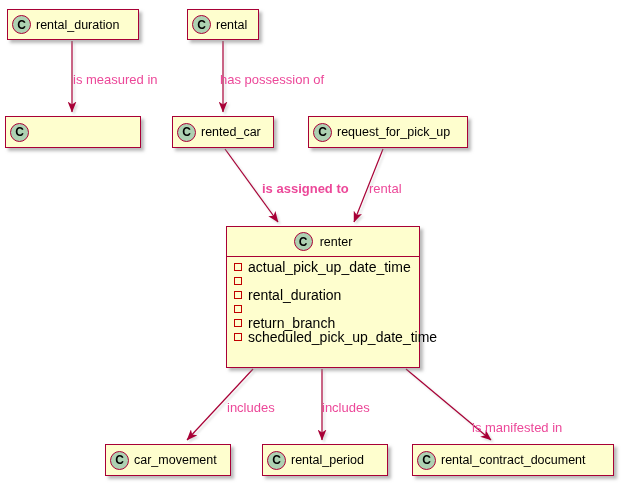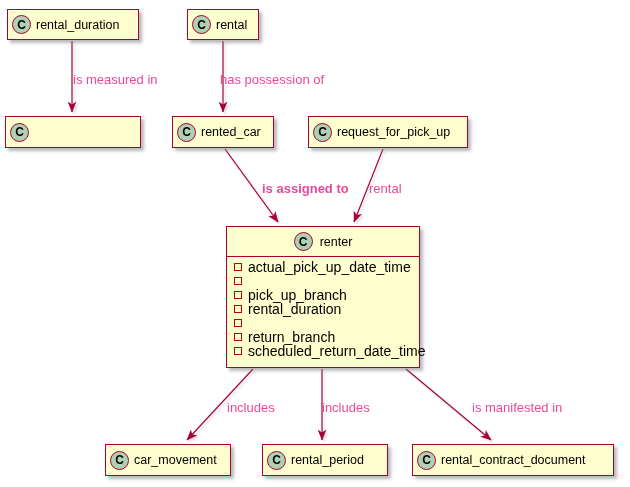--- a/index.html
+++ b/index.html
@@ -95,21 +95,21 @@
       <path d="M406,369 L491,440" marker-end="url(#arrow)"></path>
     </g>
   </svg>
 
   <div class="edge-label" style="left:73px;top:72px;">is measured in</div>
   <div class="edge-label" style="left:220px;top:72px;">has possession of</div>
   <div class="edge-label" style="left:262px;top:181px;font-weight:bold;">is assigned to</div>
   <div class="edge-label" style="left:369px;top:181px;">rental</div>
   <div class="edge-label" style="left:227px;top:400px;">includes</div>
   <div class="edge-label" style="left:322px;top:400px;">includes</div>
-  <div class="edge-label" style="left:457px;top:400px;padding-left:15px;">is manifested in</div>
+  <div class="edge-label" style="left:457px;top:420px;padding-left:15px;">is manifested in</div>
 
   <div class="cls" style="left:7px;top:9px;width:132px;">
     <span class="spot">C</span>
     <span>rental_duration</span>
   </div>
 
   <div class="cls" style="left:187px;top:9px;width:72px;">
     <span class="spot">C</span>
     <span>rental</span>
   </div>
@@ -136,36 +136,32 @@
     <div class="attrs">
       <div class="attr">
           <span class="field-icon"></span>
           <span>actual_pick_up_date_time</span>
         </div>
       <div class="attr">
           <span class="field-icon"></span>
         </div>
       <div class="attr">
           <span class="field-icon"></span>
-          <span>pick_up_branch</span>
-        </div>
-      <div class="attr">
-          <span class="field-icon"></span>
           <span>rental_duration</span>
         </div>
       <div class="attr">
           <span class="field-icon"></span>
         </div>
       <div class="attr">
           <span class="field-icon"></span>
           <span>return_branch</span>
         </div>
       <div class="attr">
           <span class="field-icon"></span>
-          <span>scheduled_return_date_time</span>
+          <span>scheduled_pick_up_date_time</span>
         </div>
     </div>
   </div>
 
   <div class="cls" style="left:105px;top:444px;width:126px;height:32px;">
     <span class="spot">C</span>
     <span>car_movement</span>
   </div>
 
   <div class="cls" style="left:262px;top:444px;width:126px;height:32px;">

